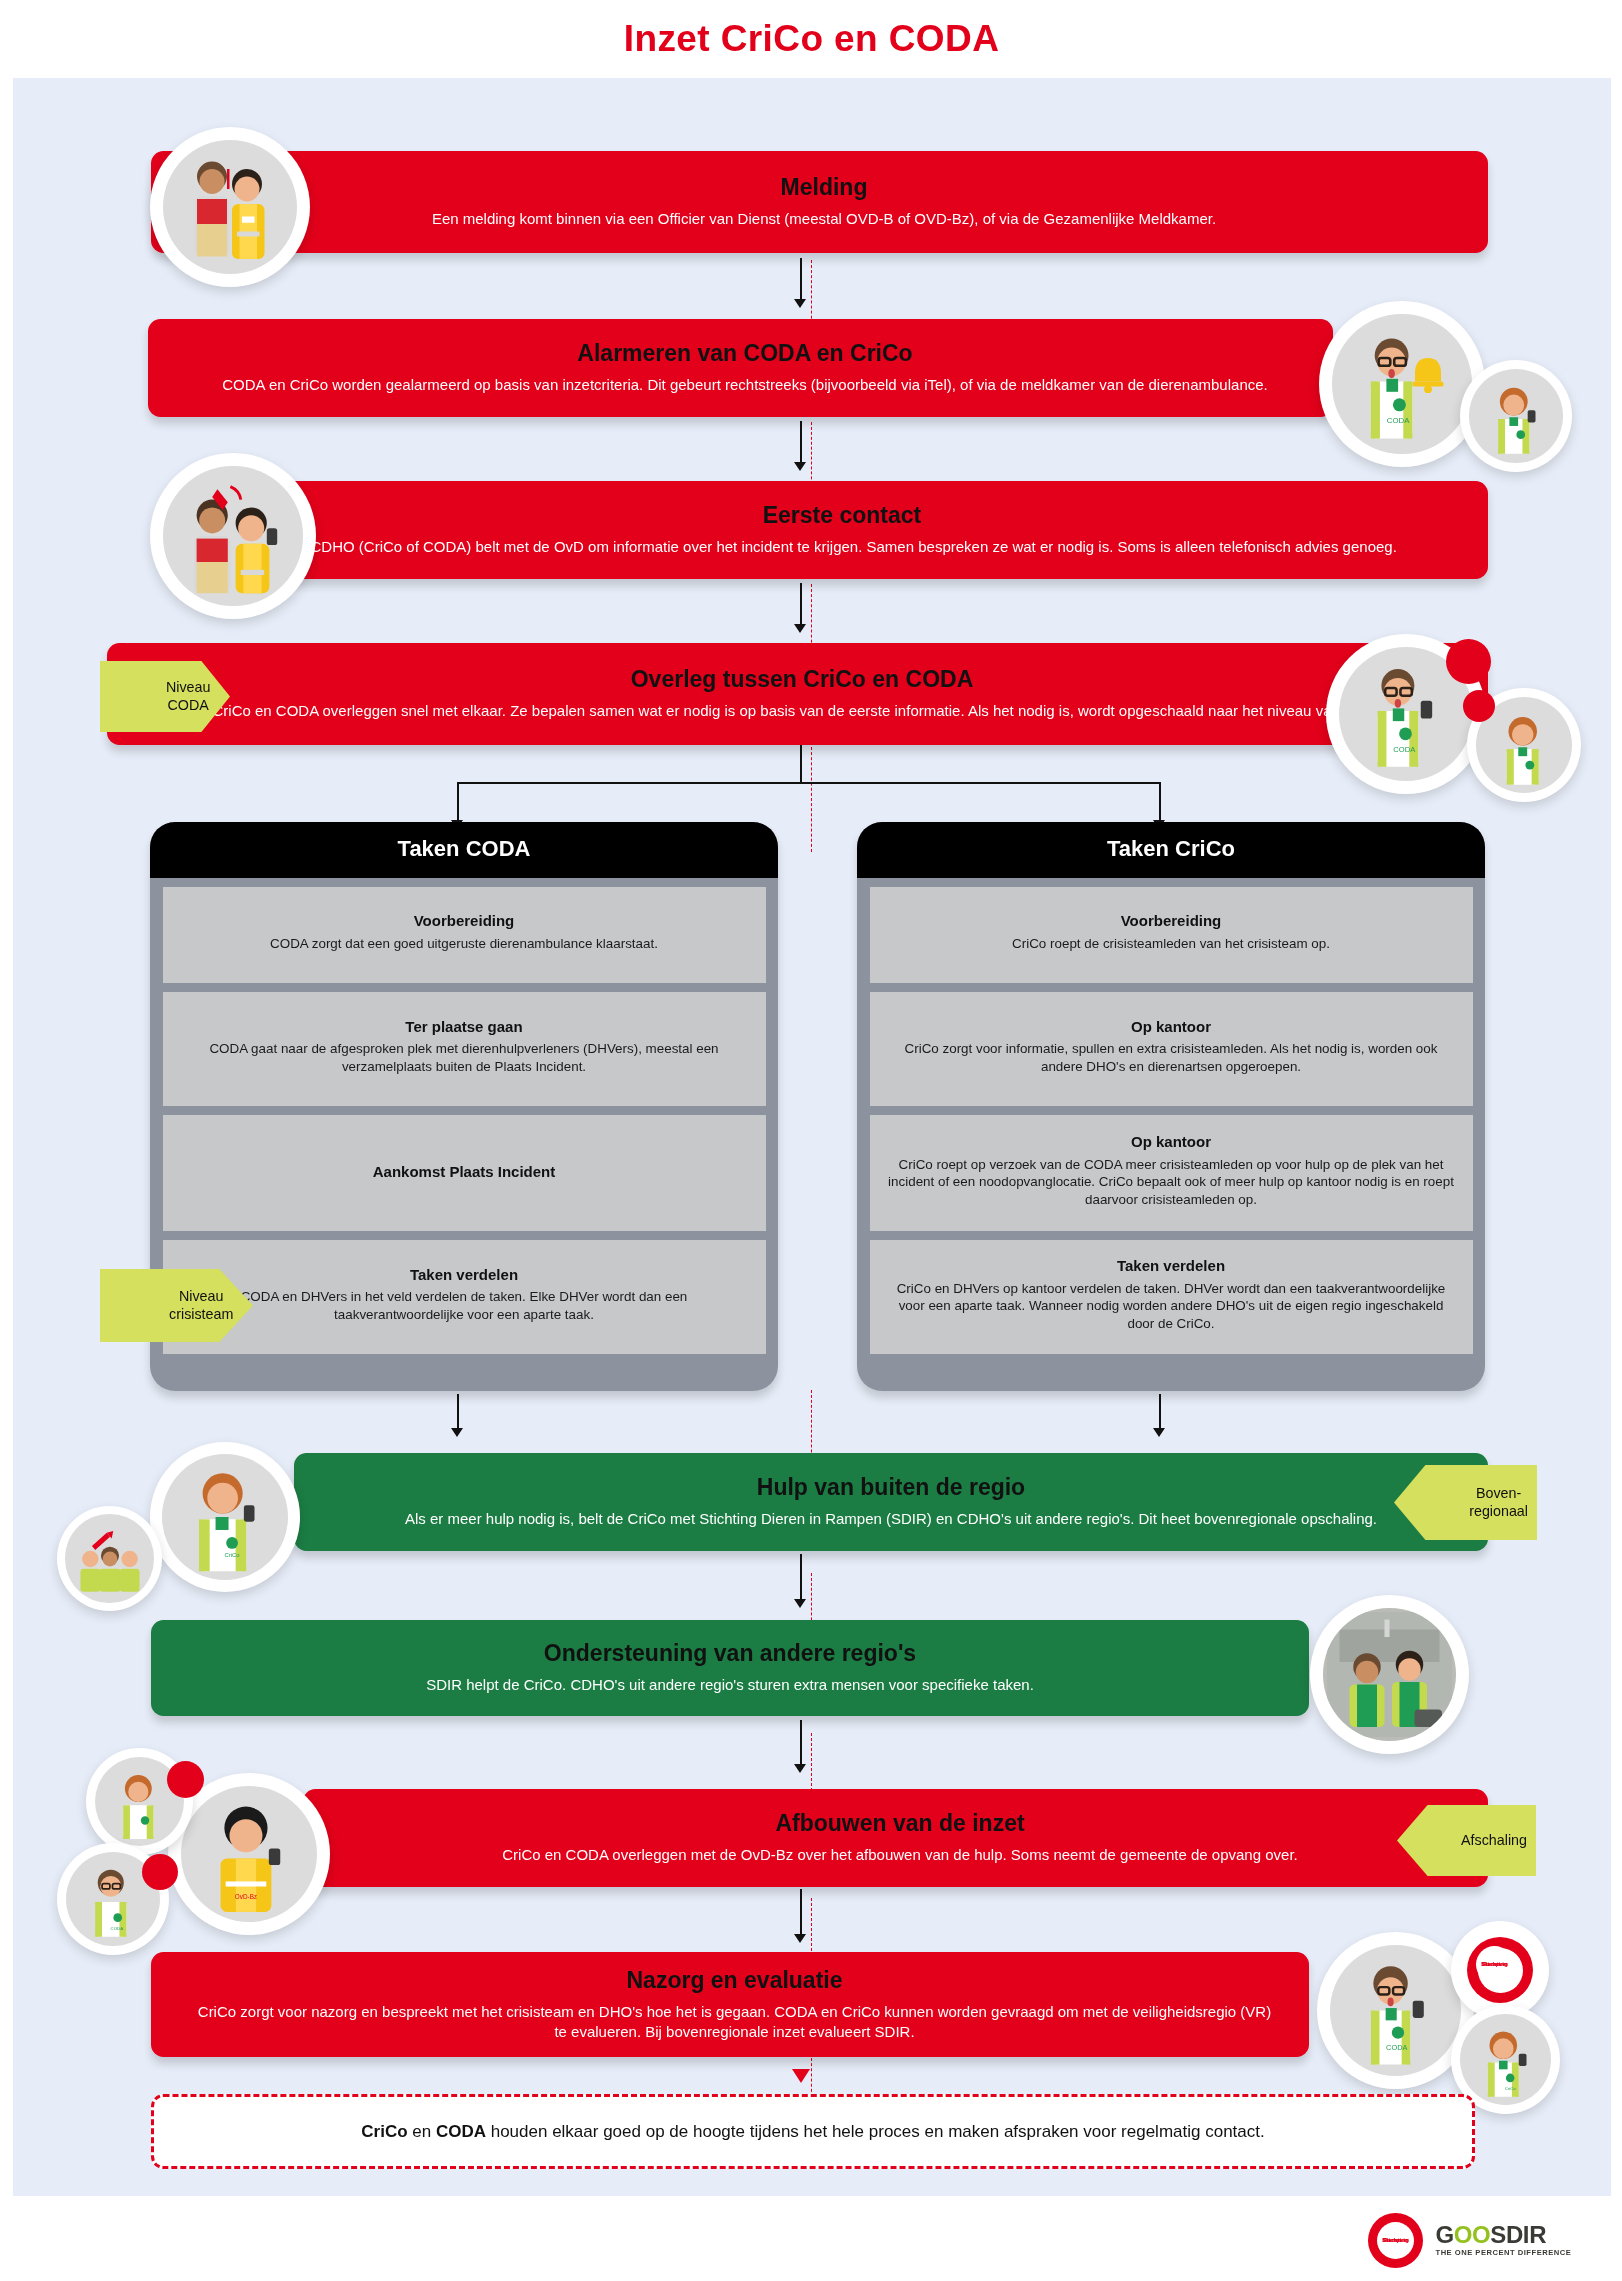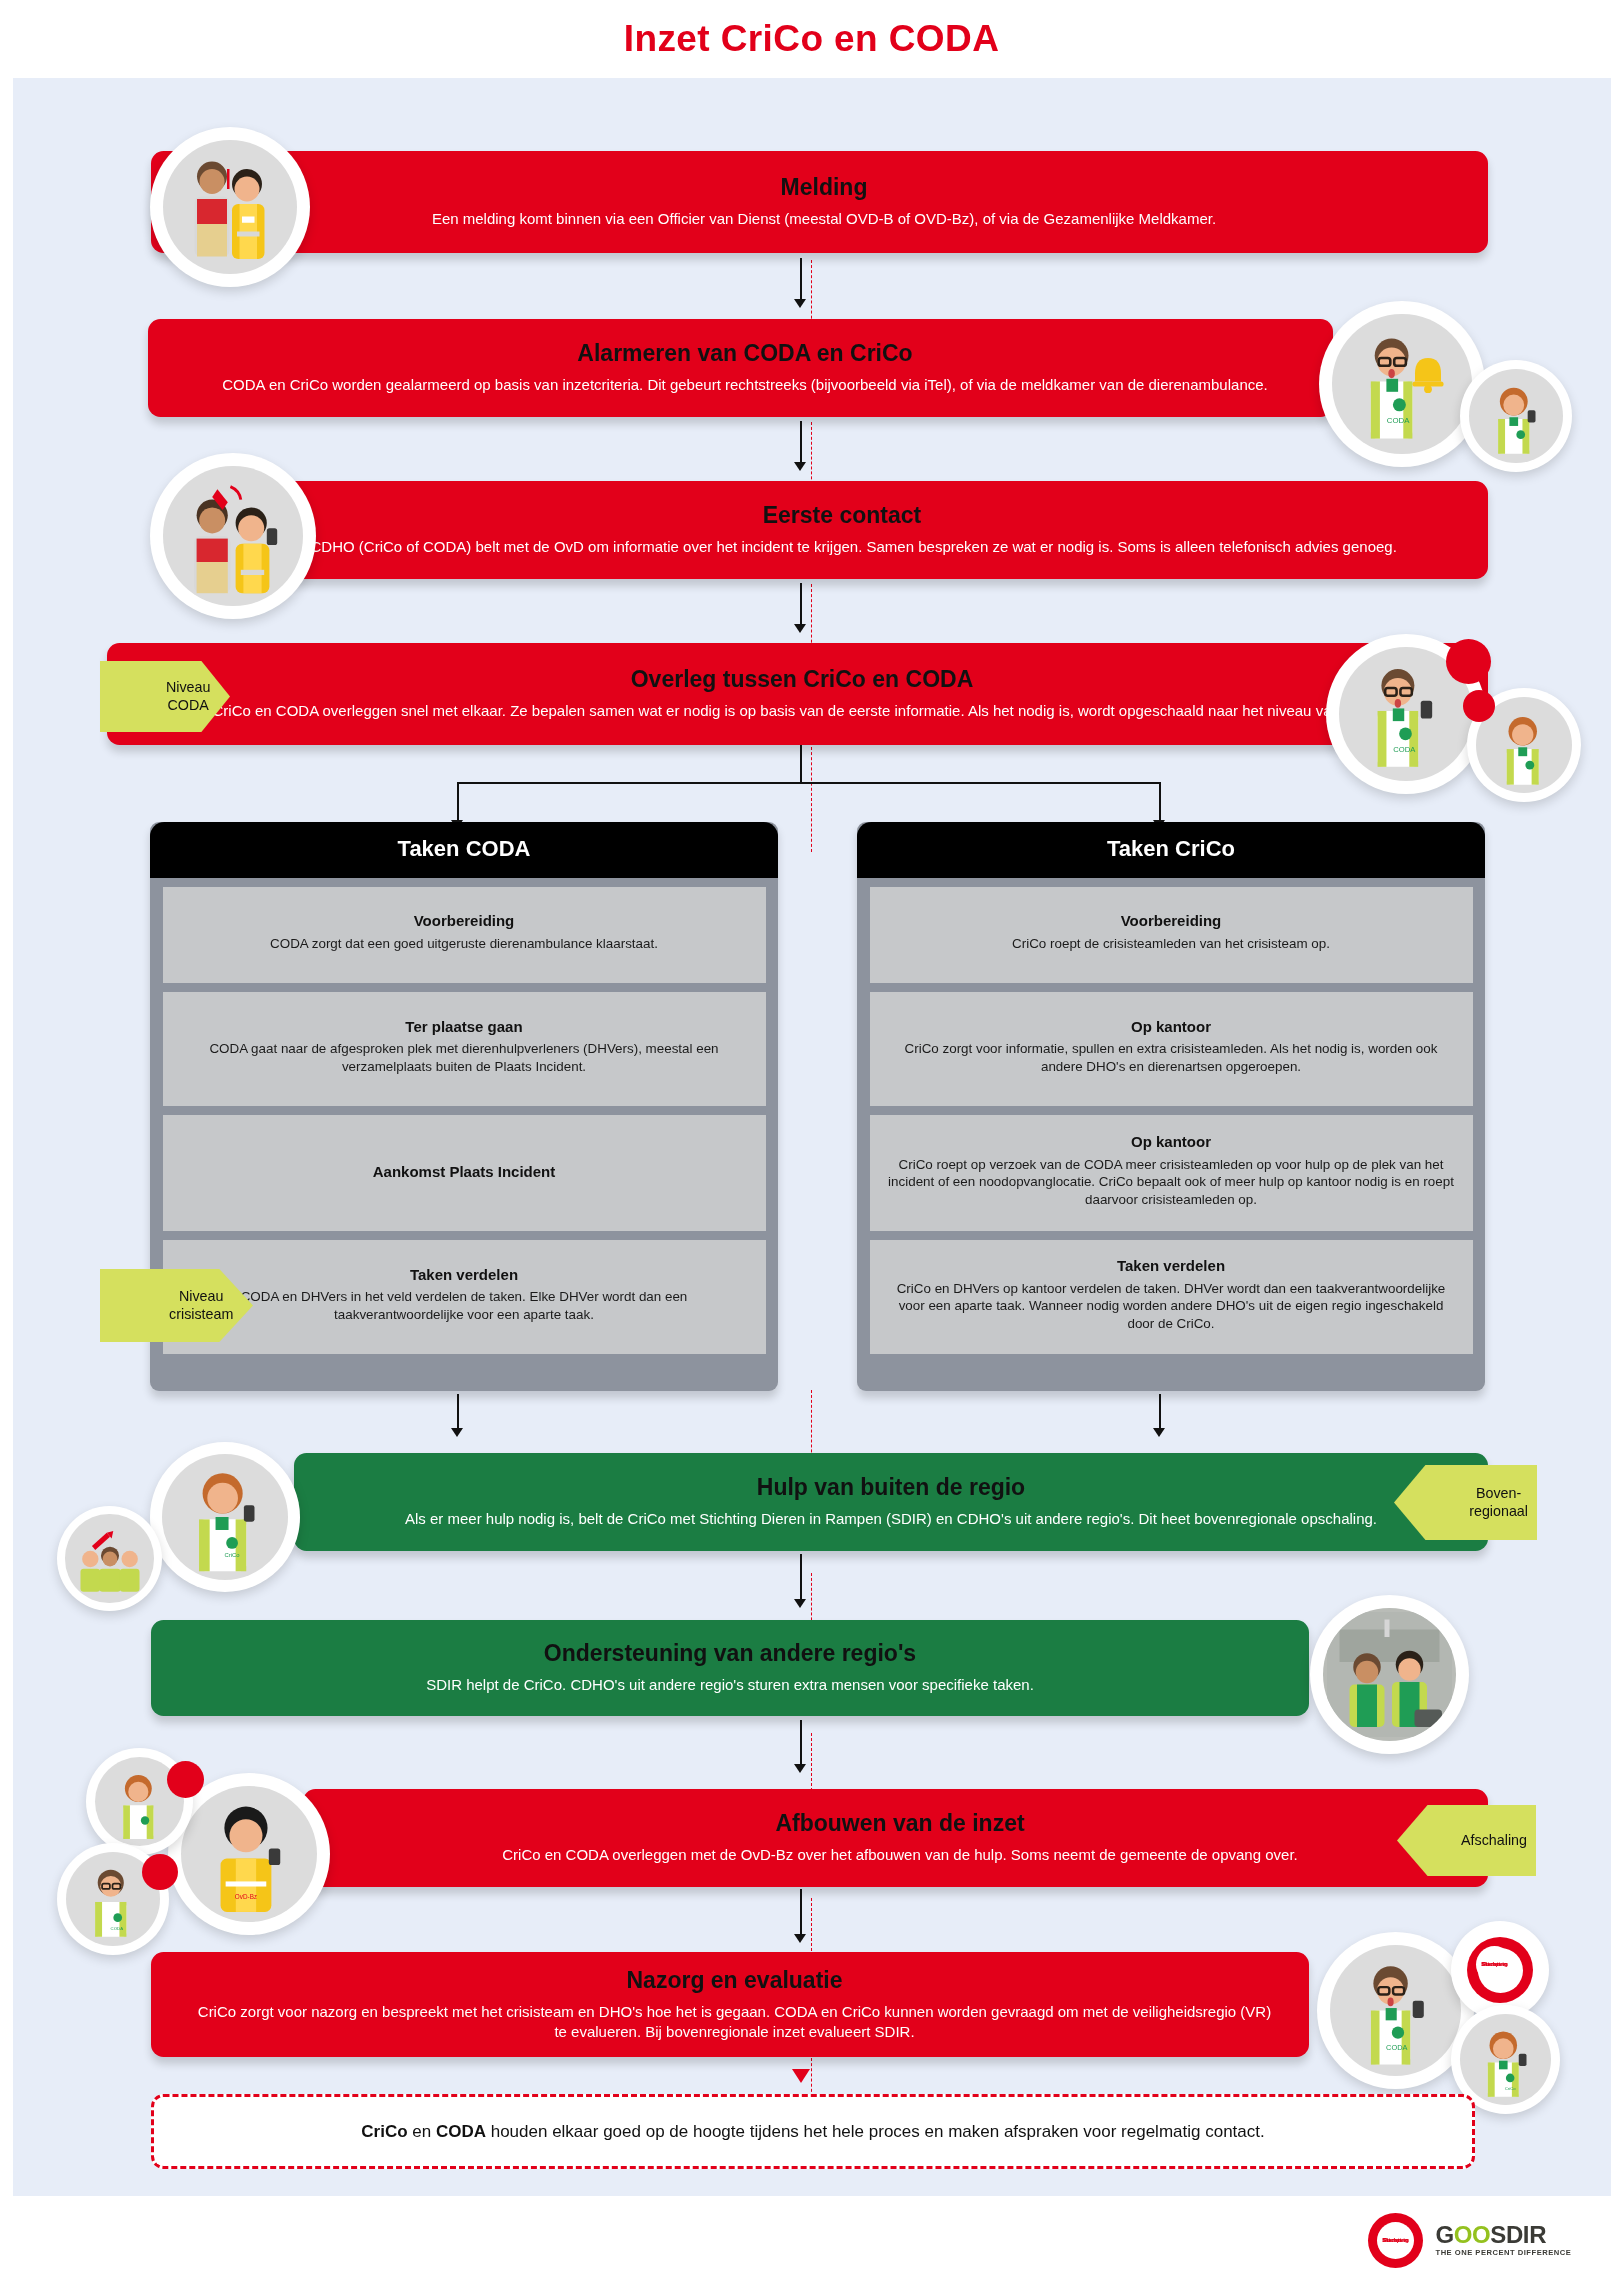--- a/index.html
+++ b/index.html
@@ -82,21 +82,21 @@
   }
   .badge.point-left{
     clip-path:polygon(22% 0,100% 0,100% 100%,22% 100%,0 50%);
     padding-left:19.6px;
   }
 
   
   .taskcol{
     position:absolute;
     background:#8d939e;
-    border-radius:9px;
+    border-radius:25px;
     box-shadow:0 6.2px 9px rgba(0,0,0,.16);
     box-sizing:border-box;
     overflow:hidden;
   }
   .taskcol .col-head{
     background:#000000;color:#ffffff;
     font-size:22px;font-weight:bold;
     text-align:center;
     padding:14.3px 0 16px 0;
     border-radius:14.3px 14.3px 0 0;

